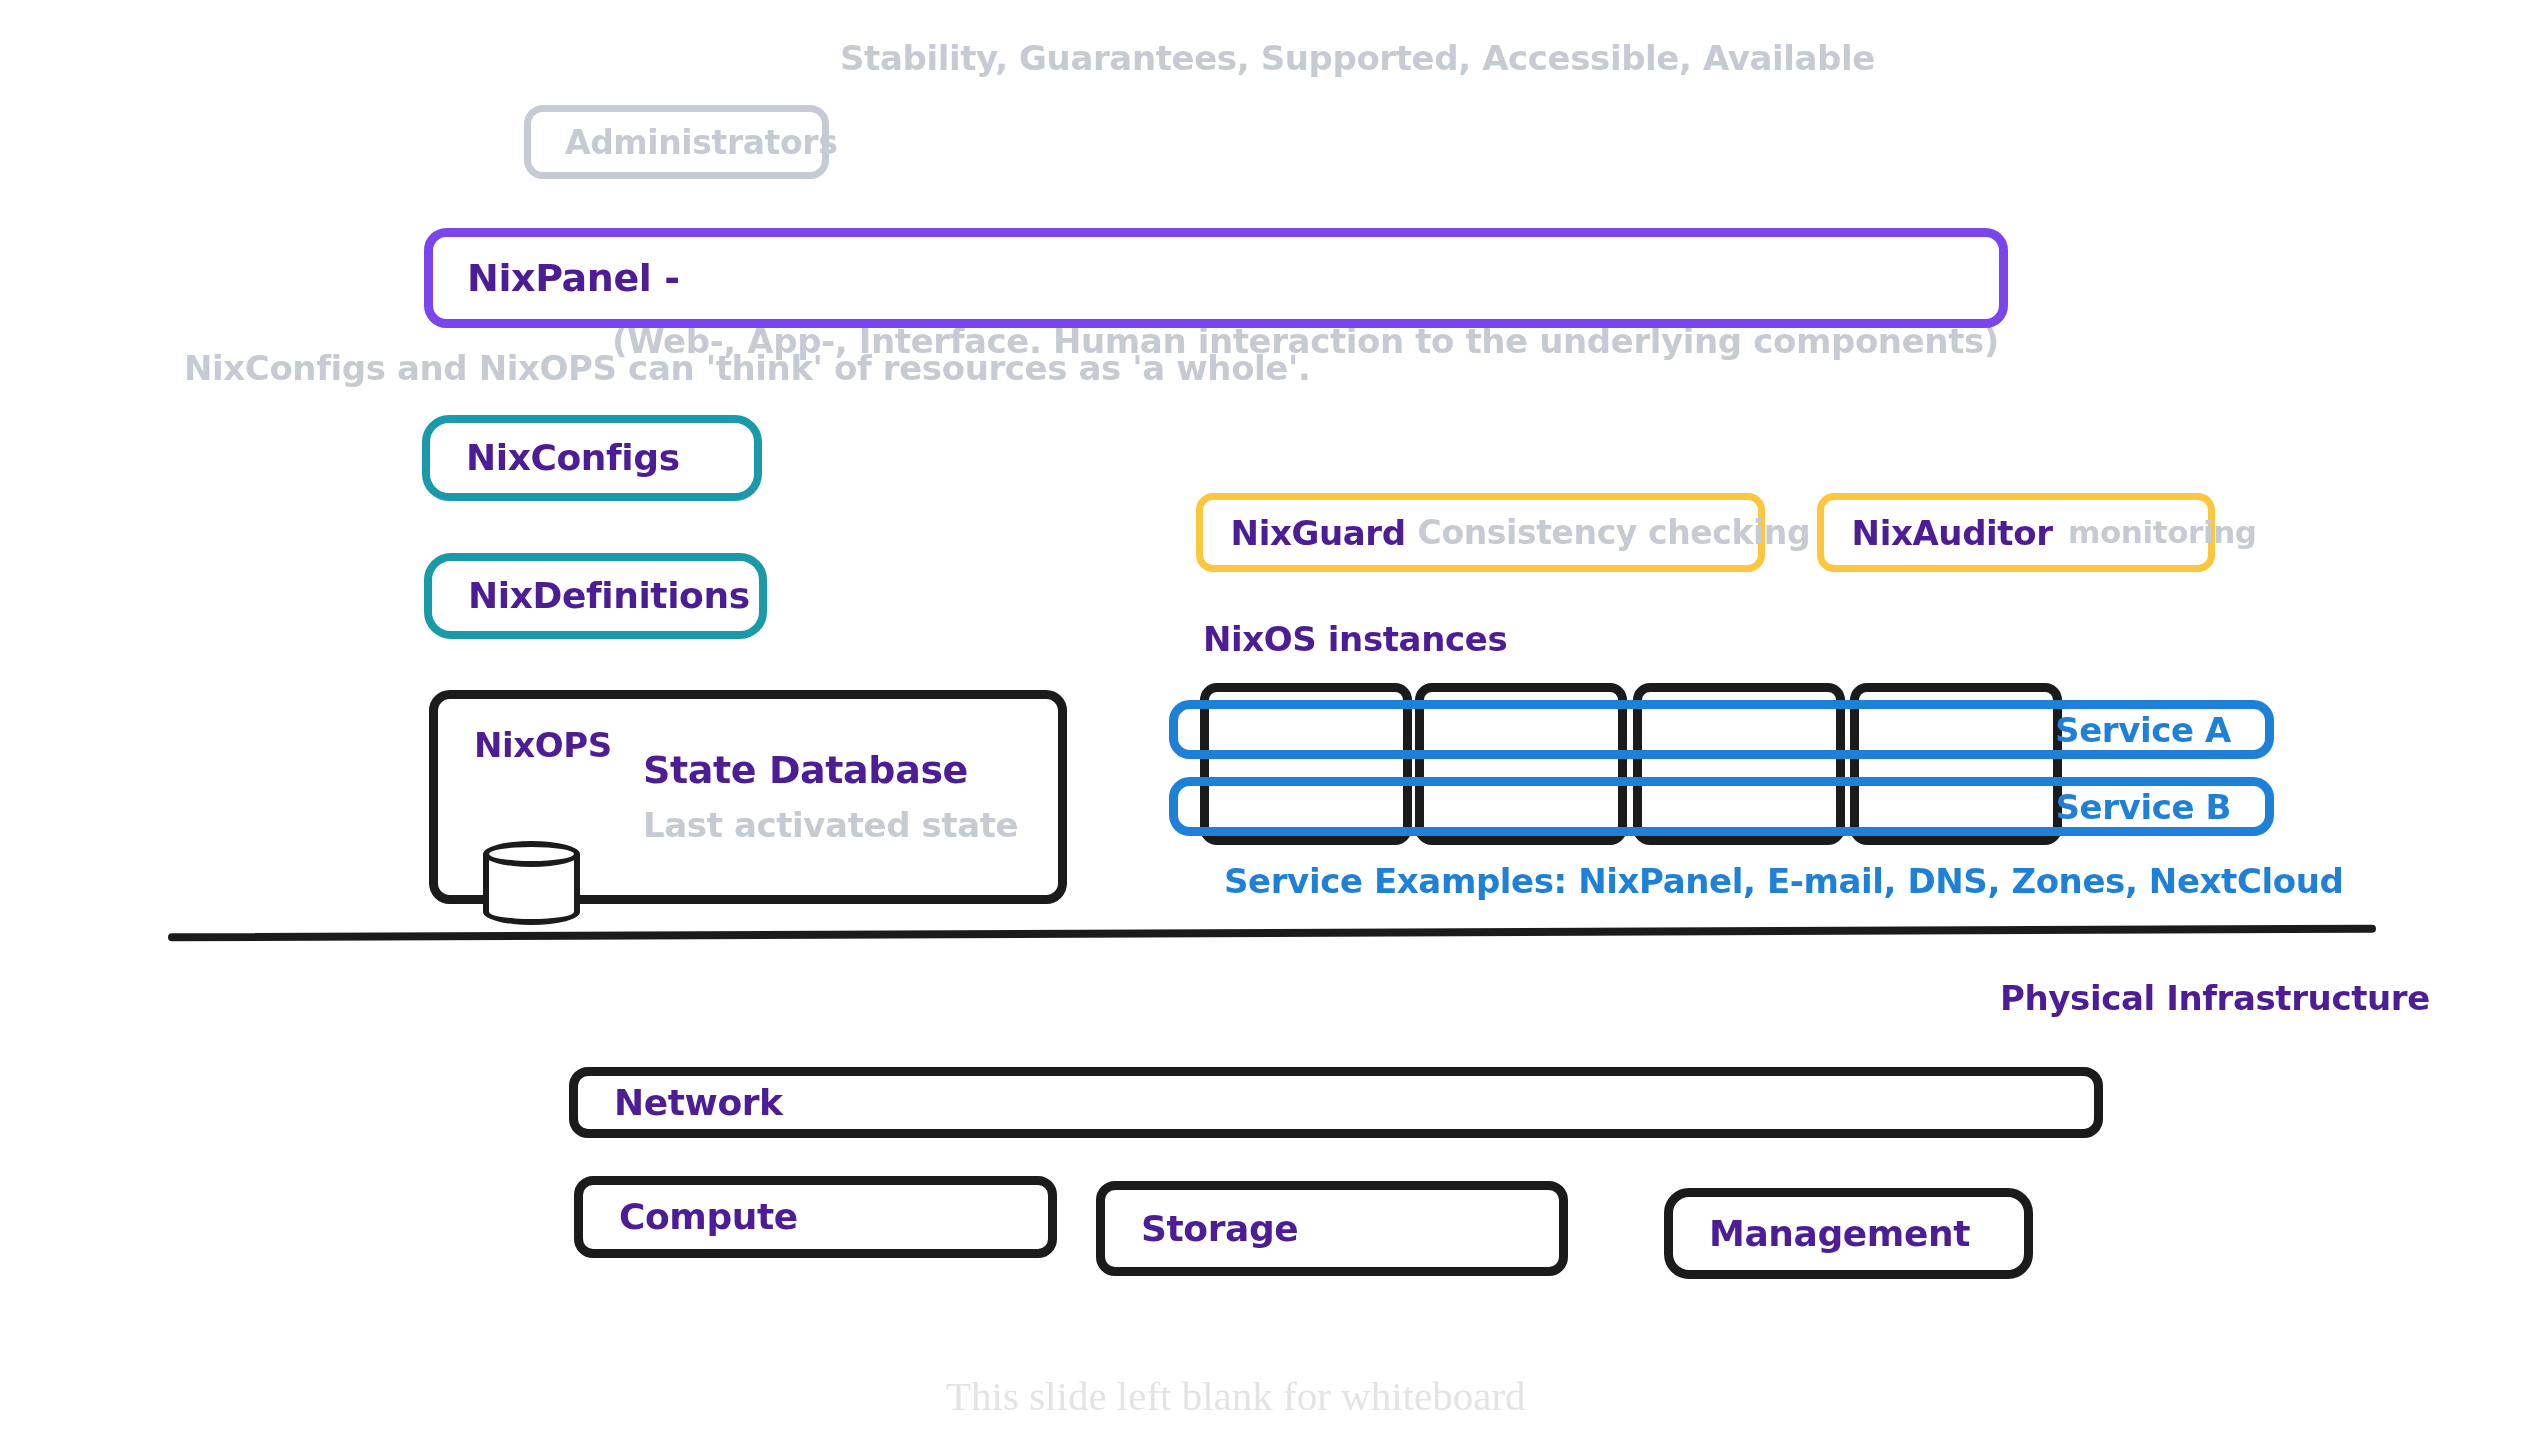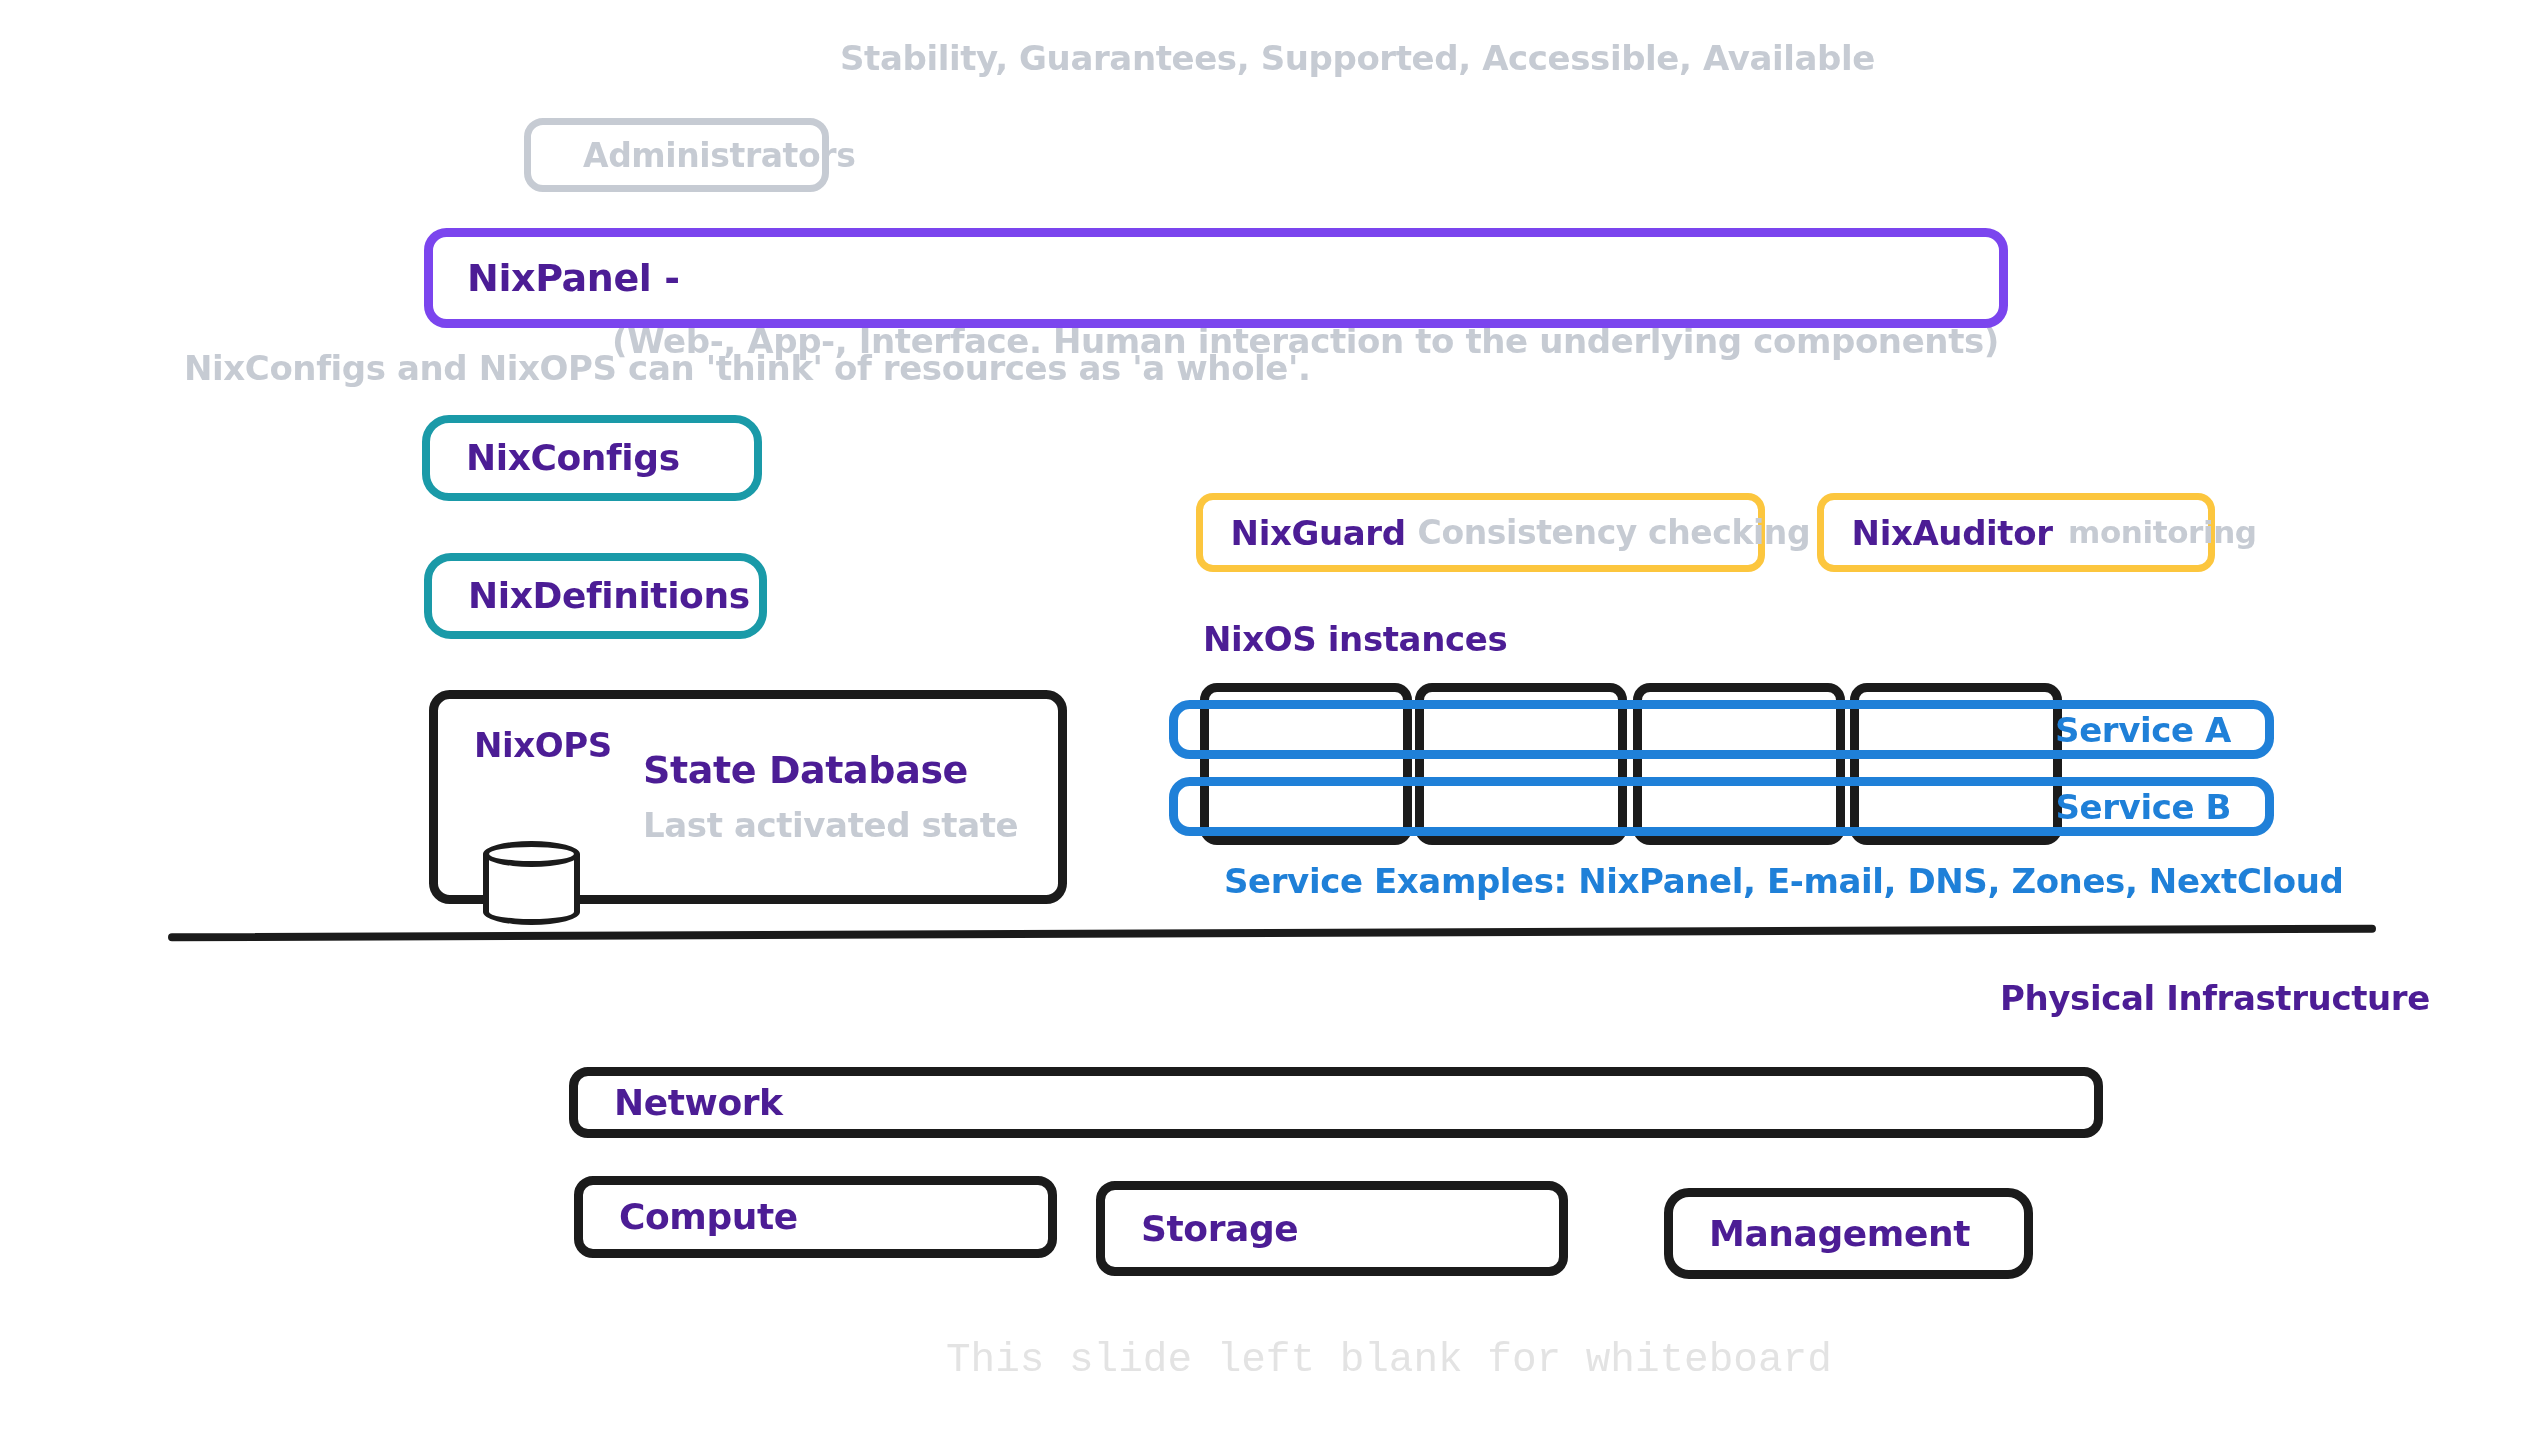--- a/index.html
+++ b/index.html
@@ -71,35 +71,36 @@
     left: 0; right: 0;
     top: 13px; bottom: 13px;
     border-left: 6px solid #1b1b1b;
     border-right: 6px solid #1b1b1b;
     box-sizing: border-box;
     background: #ffffff;
     z-index: 2;
   }
 
   .flatfont {
-    font-family: Liberation Mono, monospace;
+    font-family: Liberation Serif, serif;
     font-weight: 400;
     white-space: nowrap;
     color: #e3e3e3;
     line-height: 1;
+    margin-top: 36px;
   }
 </style>
 </head>
 <body>
 
 <div id="slide">
 
   <div class="abs hand faded" style="left:840px; top:41px; font-size:34px;">Stability, Guarantees, Supported, Accessible, Available</div>
 
-  <div class="abs box box-gray" style="left:524px; top:118px; width:305px; height:74px; padding-left:52px;">
+  <div class="abs box box-gray" style="left:524px; top:105px; width:305px; height:74px; padding-left:34px;">
     <span class="hand faded" style="font-size:33px;">Administrators</span>
   </div>
 
   <div class="abs hand faded" style="left:612px; top:324px; font-size:34px; z-index:1;">(Web-, App-, Interface. Human interaction to the underlying components)</div>
 
   <div class="abs hand faded" style="left:184px; top:351px; font-size:34px; z-index:1;">NixConfigs and NixOPS can 'think' of resources as 'a whole'.</div>
 
   <div class="abs box box-purple" style="left:424px; top:228px; width:1584px; height:100px; padding-left:34px; z-index:2;">
     <span class="hand ink" style="font-size:38px;">NixPanel -</span>
   </div>

